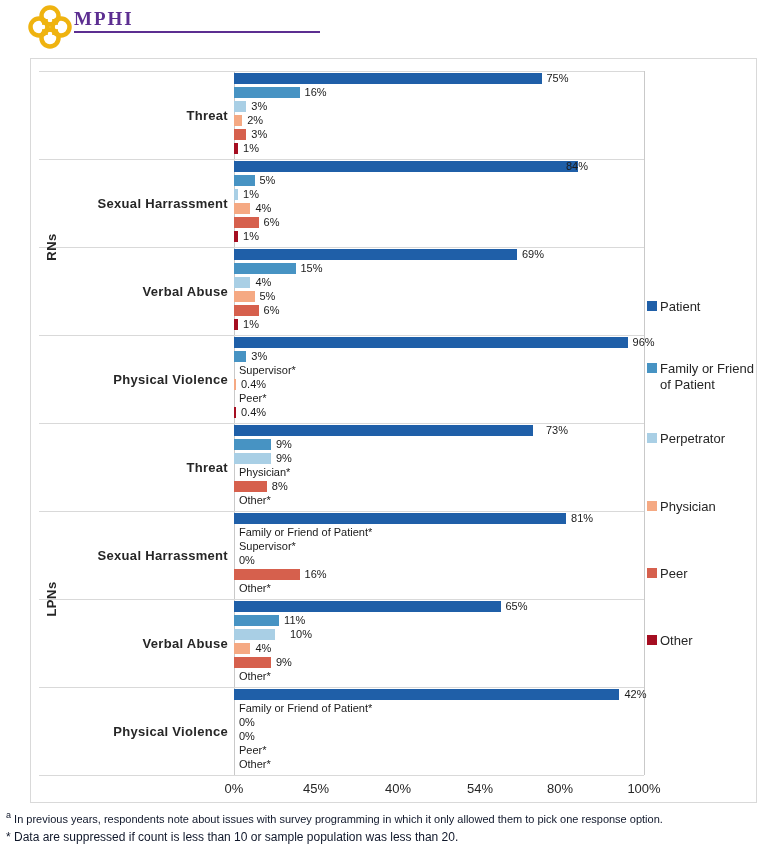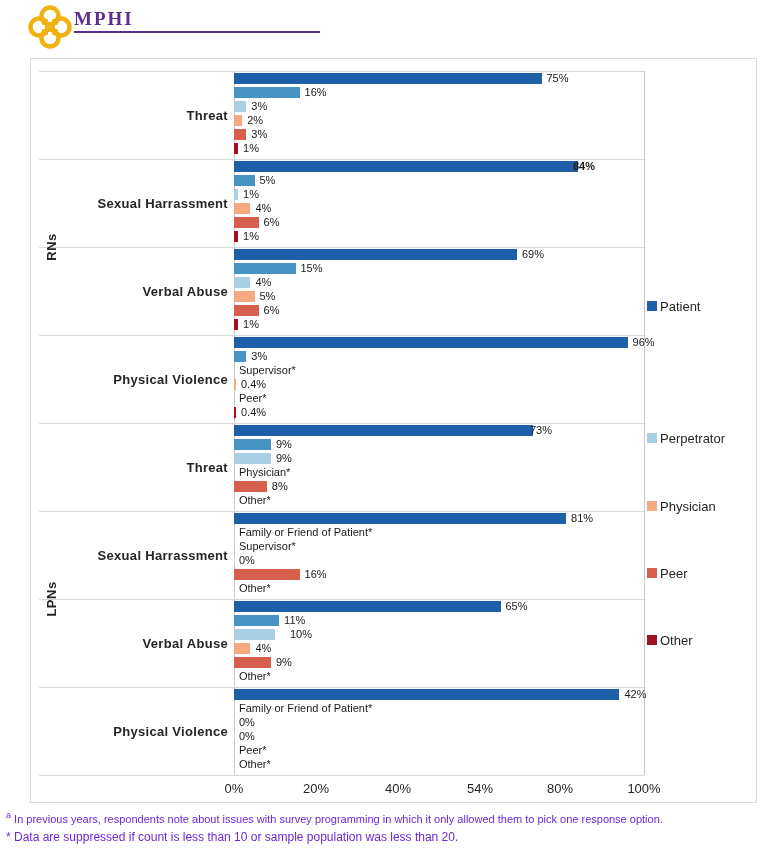--- a/index.html
+++ b/index.html
@@ -25,21 +25,21 @@
   .bar { position:absolute; left:0; top:0; height:11px; }
   .bar-label { position:absolute; top:-1px; font-size:11px; color:#1a1a1a; white-space:nowrap; line-height:13px; }
   .group-label { position:absolute; left:20px; font-size:13px; font-weight:bold; color:#262626; transform:translate(-50%,-50%) rotate(-90deg); letter-spacing:0.5px; }
   .x-tick { position:absolute; top:722px; transform:translateX(-50%); font-size:13px; color:#262626; }
   .legend { position:absolute; left:616px; top:0; width:110px; height:745px; }
   .legend-item { position:absolute; left:0; display:flex; align-items:flex-start; }
   .legend-swatch { width:10px; height:10px; flex:0 0 10px; margin-top:2px; }
   .legend-label { font-size:13px; color:#262626; margin-left:3px; line-height:16px; }
 
   
-  .footnotes { position:absolute; left:6px; top:808px; width:760px; color:#6d28d9; }
+  .footnotes { position:absolute; left:6px; top:808px; width:760px; color:#0f172a; }
   .fn1 { font-size:11px; line-height:15px; }
   .fn1 sup { font-size:9px; }
   .fn2 { font-size:12px; line-height:16px; margin-top:2px; }
 </style>
 </head>
 <body>
 
 <div class="header">
   <div class="logo-wrap">
     <svg width="44" height="44" viewBox="0 0 44 44">
@@ -94,21 +94,21 @@
       <div class="bar-row" style="top: 72px;">
         <div class="bar" style="width: 4.1px; background: rgb(165, 14, 33);"></div>
         <div class="bar-label" style="left: 9.1px;">1%</div>
       </div>
     </div>
     <div class="sep-line" style="top: 100px;"></div>
     <div class="block" style="top: 100px;">
       <div class="cat-label">Sexual Harrassment</div>
       <div class="bar-row" style="top: 2px;">
         <div class="bar" style="width: 344.4px; background: rgb(31, 95, 168);"></div>
-        <div class="bar-label" style="left: 339px; font-weight: bold;">84%</div>
+        <div class="bar-label" style="left: 332px;">84%</div>
       </div>
       <div class="bar-row" style="top: 16px;">
         <div class="bar" style="width: 20.5px; background: rgb(71, 147, 195);"></div>
         <div class="bar-label" style="left: 25.5px;">5%</div>
       </div>
       <div class="bar-row" style="top: 30px;">
         <div class="bar" style="width: 4.1px; background: rgb(169, 207, 229);"></div>
         <div class="bar-label" style="left: 9.1px;">1%</div>
       </div>
       <div class="bar-row" style="top: 44px;">
@@ -177,21 +177,21 @@
         <div class="bar" style="width: 2px; background: rgb(165, 14, 33);"></div>
         <div class="bar-label" style="left: 7px;">0.4%</div>
       </div>
     </div>
     <div class="group-label" style="top: 188px;">RNs</div>
     <div class="sep-line" style="top: 364px;"></div>
     <div class="block" style="top: 364px;">
       <div class="cat-label">Threat</div>
       <div class="bar-row" style="top: 2px;">
         <div class="bar" style="width: 299.3px; background: rgb(31, 95, 168);"></div>
-        <div class="bar-label" style="left: 296px; text-align: right;">73%</div>
+        <div class="bar-label" style="left: 312px; text-align: right;">73%</div>
       </div>
       <div class="bar-row" style="top: 16px;">
         <div class="bar" style="width: 36.9px; background: rgb(71, 147, 195);"></div>
         <div class="bar-label" style="left: 41.9px;">9%</div>
       </div>
       <div class="bar-row" style="top: 30px;">
         <div class="bar" style="width: 36.9px; background: rgb(169, 207, 229);"></div>
         <div class="bar-label" style="left: 41.9px;">9%</div>
       </div>
       <div class="bar-row" style="top: 44px;">
@@ -275,30 +275,34 @@
       <div class="bar-row" style="top: 58px;">
         <div class="bar-label" style="left: 5px;">Peer*</div>
       </div>
       <div class="bar-row" style="top: 72px;">
         <div class="bar-label" style="left: 5px;">Other*</div>
       </div>
     </div>
     <div class="group-label" style="top: 540px;">LPNs</div>
     <div class="sep-line" style="top: 716px;"></div>
     <div class="x-tick" style="left: 203px;">0%</div>
-    <div class="x-tick" style="left: 285px;">20%</div>
+    <div class="x-tick" style="left: 285px;">45%</div>
     <div class="x-tick" style="left: 367px;">40%</div>
     <div class="x-tick" style="left: 449px;">54%</div>
     <div class="x-tick" style="left: 529px;">80%</div>
     <div class="x-tick" style="left: 613px;">100%</div>
     <div class="legend">
       <div class="legend-item" style="top: 240px;">
         <div class="legend-swatch" style="background: rgb(31, 95, 168);"></div>
         <div class="legend-label">Patient</div>
       </div>
+      <div class="legend-item" style="top: 302px;">
+        <div class="legend-swatch" style="background: rgb(71, 147, 195);"></div>
+        <div class="legend-label">Family or Friend of Patient</div>
+      </div>
       <div class="legend-item" style="top: 372px;">
         <div class="legend-swatch" style="background: rgb(169, 207, 229);"></div>
         <div class="legend-label">Perpetrator</div>
       </div>
       <div class="legend-item" style="top: 440px;">
         <div class="legend-swatch" style="background: rgb(245, 169, 131);"></div>
         <div class="legend-label">Physician</div>
       </div>
       <div class="legend-item" style="top: 507px;">
         <div class="legend-swatch" style="background: rgb(214, 96, 77);"></div>

